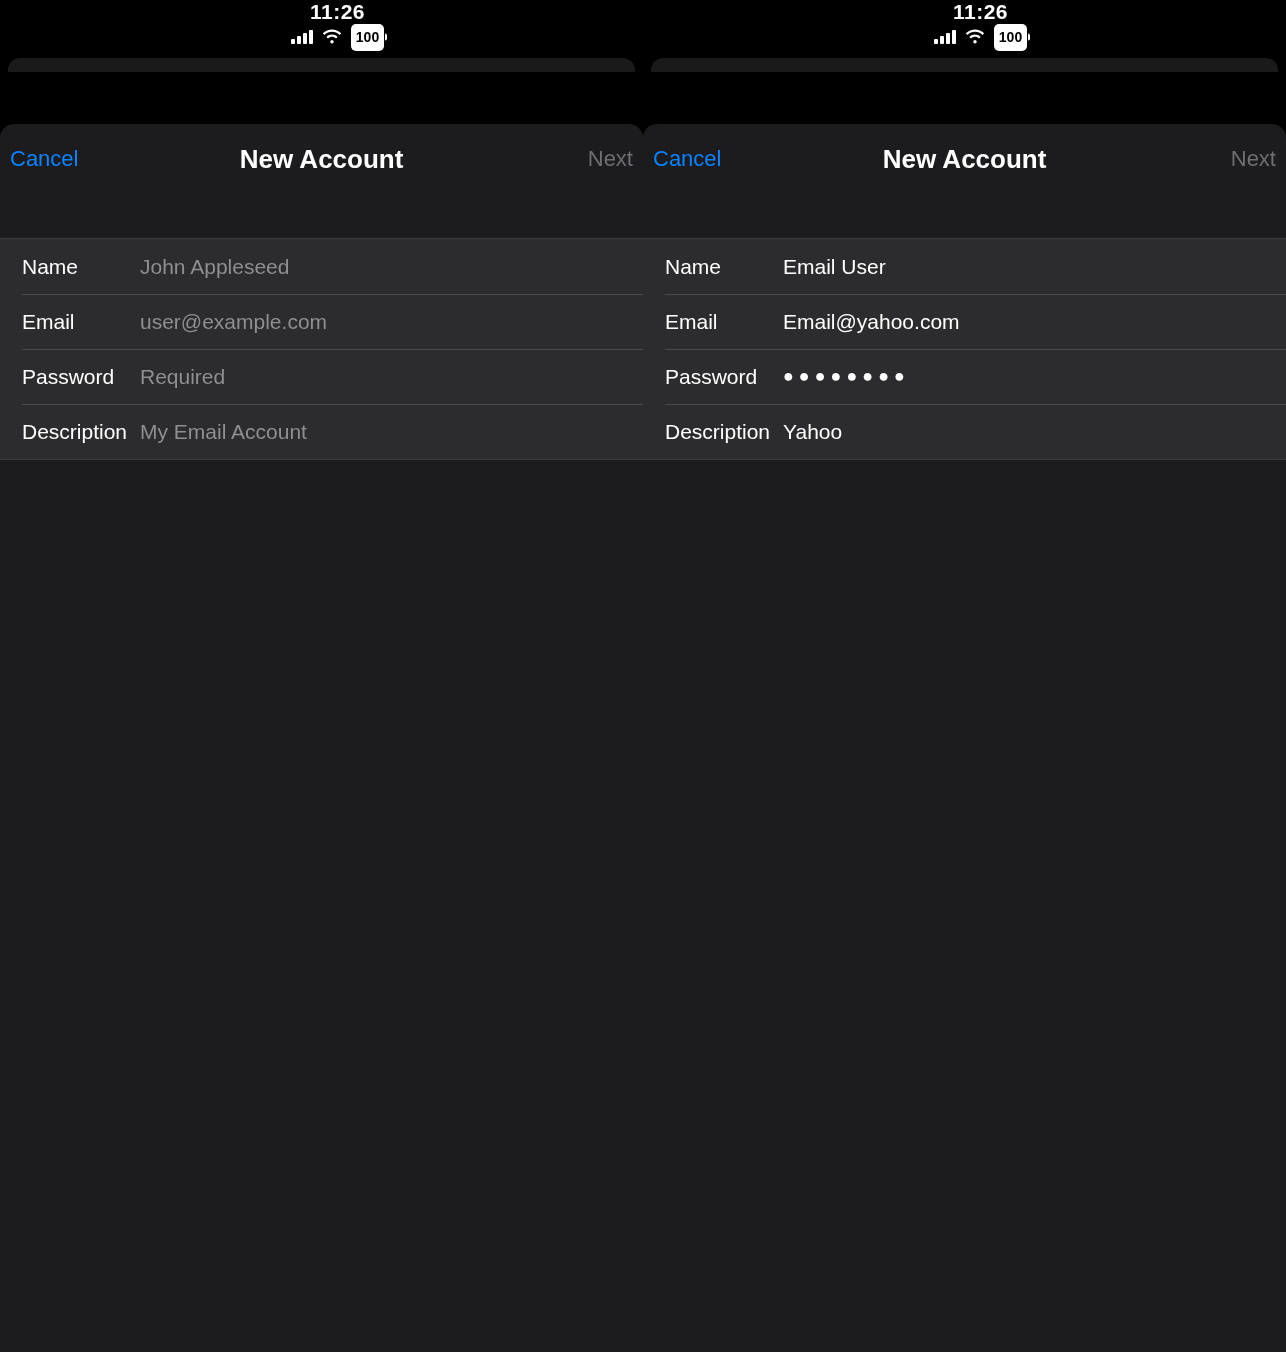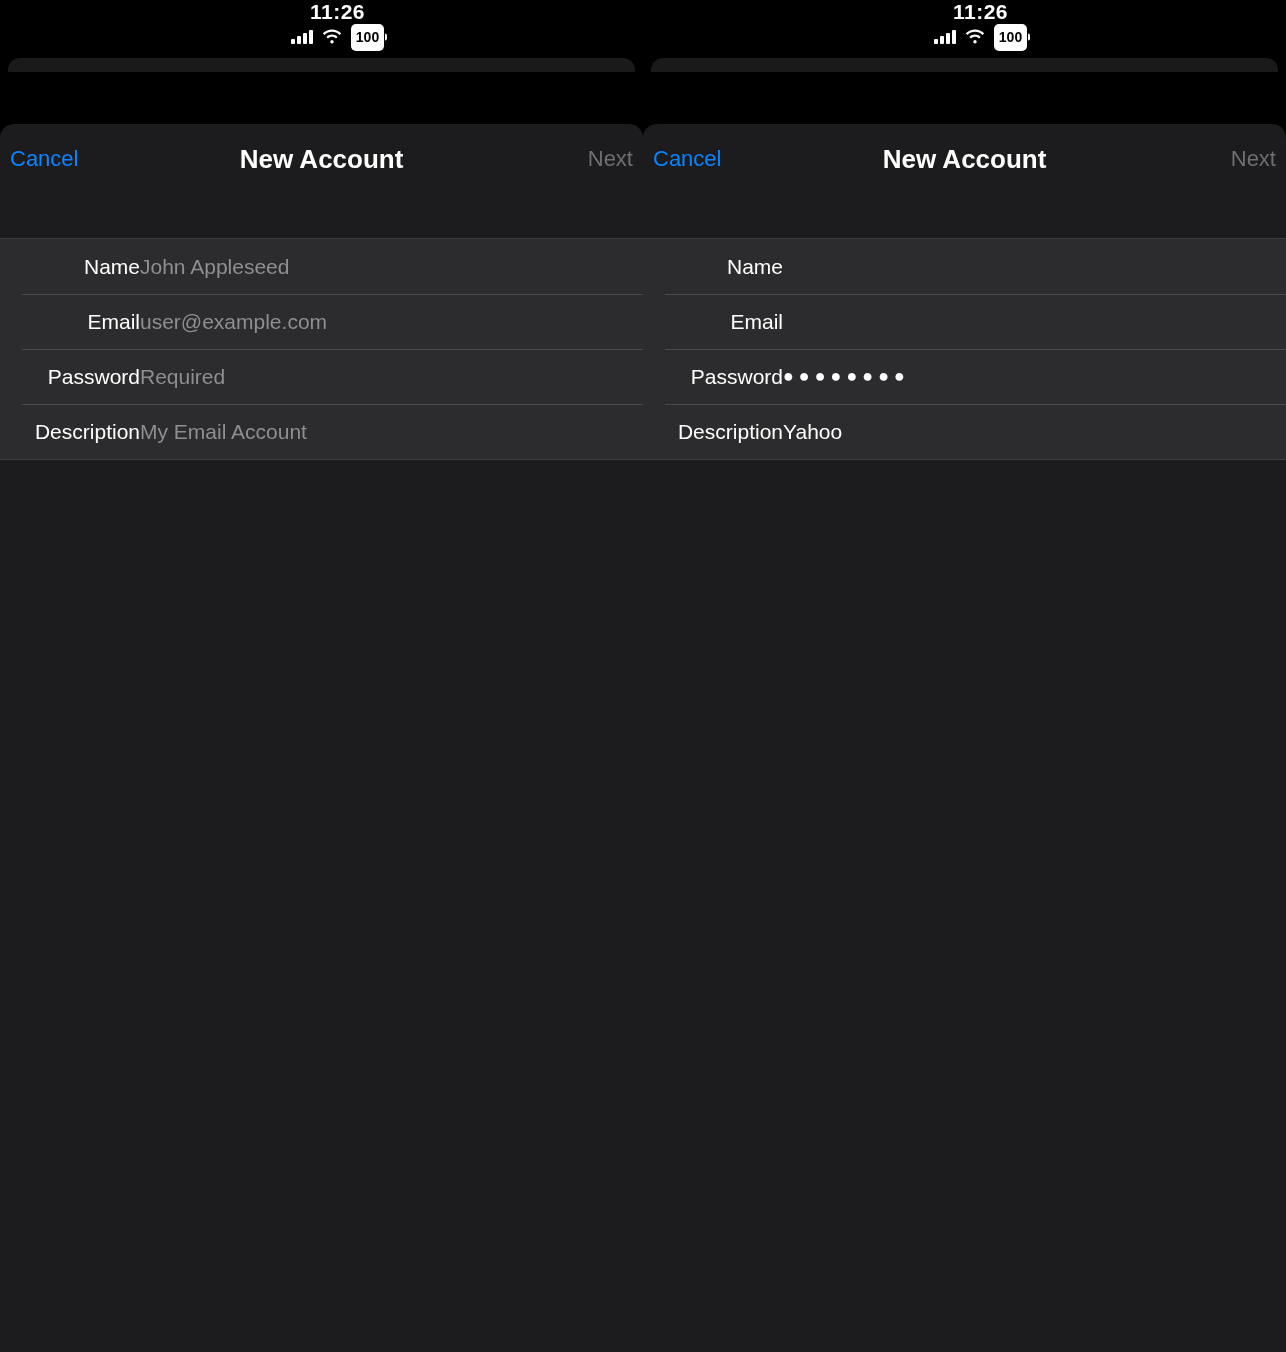--- a/index.html
+++ b/index.html
@@ -156,21 +156,20 @@
       right: 0;
       height: 0.5px;
       background: rgba(255,255,255,0.15);
     }
     .form-label {
       width: 118px;
       color: #fff;
       font-size: 21px;
       font-weight: 400;
       flex-shrink: 0;
-      text-align: right;
     }
     .form-input {
       flex: 1;
       background: transparent;
       border: none;
       outline: none;
       color: #a3a3a3;
       font-size: 21px;
       font-family: inherit;
       padding-right: 22px;
@@ -272,23 +271,25 @@
   <div class="sheet">
     <div class="nav-bar">
       <button class="nav-cancel">Cancel</button>
       <span class="nav-title">New Account</span>
       <button class="nav-next">Next</button>
     </div>
 
     <div class="form-group">
       <div class="form-row">
         <span class="form-label">Name</span>
+        <span class="form-value">Email User</span>
       </div>
       <div class="form-row">
         <span class="form-label">Email</span>
+        <span class="form-value">Email@yahoo.com</span>
       </div>
       <div class="form-row">
         <span class="form-label">Password</span>
         <span class="form-value password-dots">●●●●●●●●</span>
       </div>
       <div class="form-row">
         <span class="form-label">Description</span>
         <span class="form-value">Yahoo</span>
       </div>
     </div>

